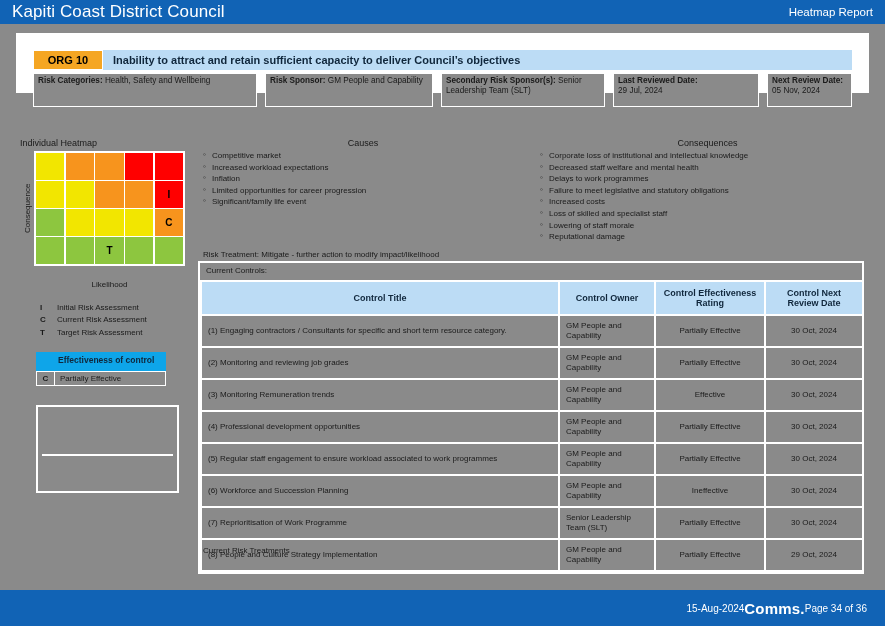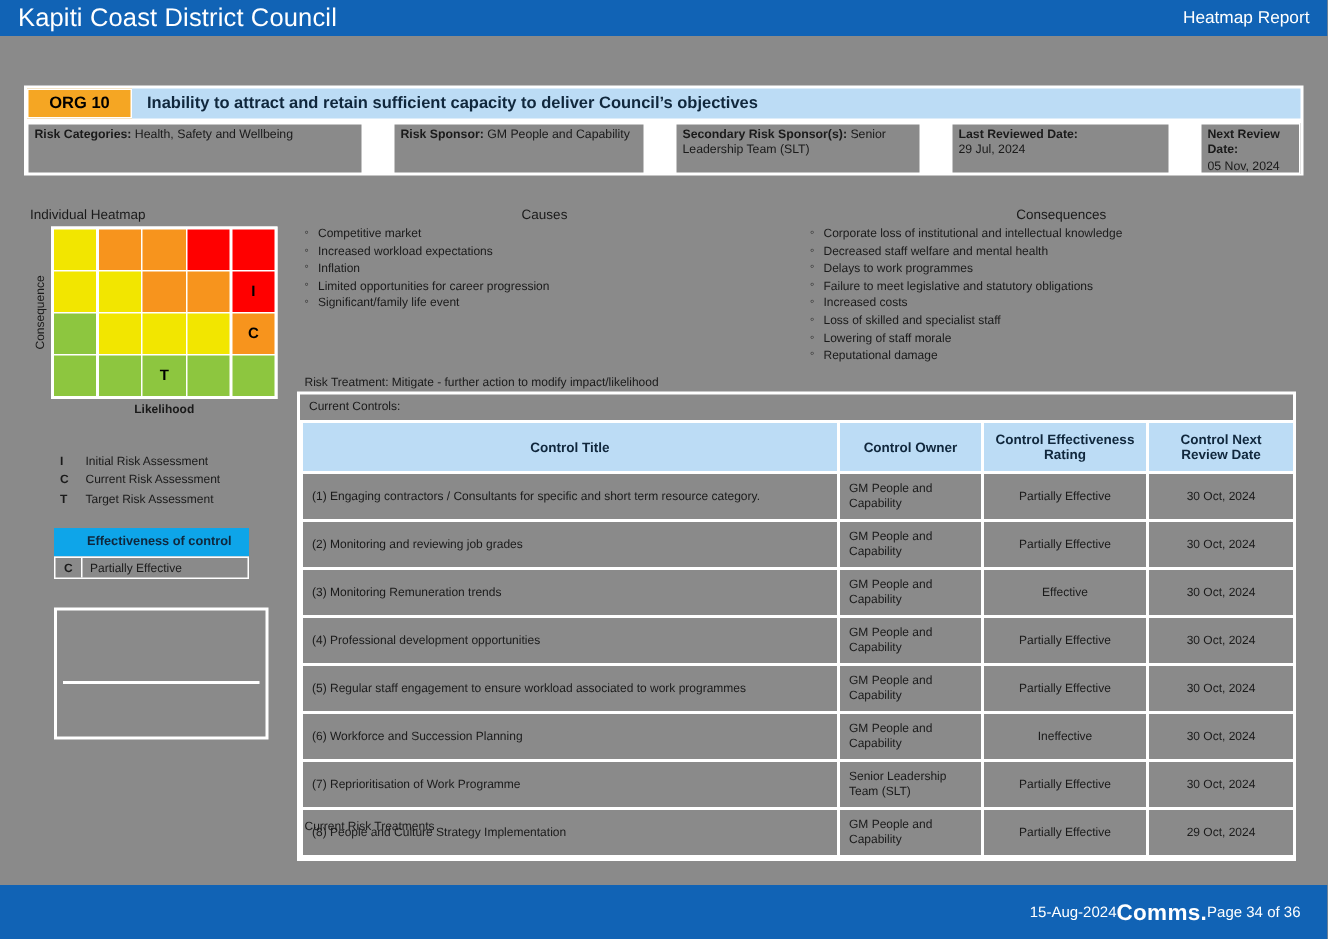--- a/index.html
+++ b/index.html
@@ -17,36 +17,36 @@
     background: #1163b5;
     display: flex; align-items: center; justify-content: space-between;
     padding: 0 12px;
   }
   .topbar .t-left { color: #ffffff; font-size: 17px; letter-spacing: .1px; }
   .topbar .t-right { color: #ffffff; font-size: 11.5px; }
 
   
   .riskhead {
     position: absolute; left: 16px; top: 33px; width: 853px; height: 60px;
-    background: #ffffff; padding: 2px; margin-top: 24px;
+    background: #ffffff; padding: 17px;
   }
   .riskhead-title {
     height: 20px; background: #bcdcf5; display: flex; align-items: stretch;
   }
   .risk-code {
     background: #f5a623; color: #000; font-weight: bold; font-size: 11px;
     display: flex; align-items: center; justify-content: center; width: 70px;
     border: 1px solid #ffffff;
   }
   .risk-title {
     flex: 1; display: flex; align-items: center; padding-left: 10px;
     font-weight: bold; font-size: 11px; color: #10273c;
   }
   .riskhead-meta {
-    display: flex; height: 34px; margin-top: 3px; gap: 20px;
+    display: flex; height: 34px; margin-top: 3px; gap: 8px;
   }
   .meta-cell {
     background: #8a8a8a; border: 1px solid #ffffff; padding: 2px 4px;
     font-size: 8.2px; color: #1a1a1a; line-height: 1.25; overflow: hidden;
   }
   .meta-cell b { font-weight: bold; }
   .mc1 { width: 224px; } .mc2 { width: 168px; }
   .mc3 { width: 164px; } .mc4 { width: 146px; } .mc5 { flex: 1; }
 
   
@@ -61,21 +61,21 @@
   }
   .hm-grid {
     display: grid; grid-template-columns: repeat(5, 1fr);
     grid-template-rows: repeat(4, 1fr);
     width: 151px; height: 115px; gap: 1.5px;
     background: #ffffff; border: 2px solid #ffffff;
   }
   .hm-cell { position: relative; display: flex; align-items: center; justify-content: center;
              font-size: 10px; font-weight: bold; color: #000; }
   .hm-xlabel { font-size: 8px; color: #1a1a1a; text-align: center; width: 151px;
-               margin-left: 14px; margin-top: 2px; font-weight: bold; }
+               margin-left: 14px; margin-top: 14px; }
 
   
   .keylist { position: absolute; left: 40px; top: 302px; font-size: 8px; color: #1a1a1a; }
   .keyrow { display: flex; gap: 7px; line-height: 1.55; }
   .keyrow .k { width: 10px; font-weight: bold; }
   .eff-box { position: absolute; left: 36px; top: 352px; width: 130px; background: #ffffff; }
   .eff-head { background: #0ea5e9; font-size: 8.5px; font-weight: bold; color: #10273c;
               padding: 3px 4px 6px 22px; }
   .eff-row { display: flex; background: #8a8a8a; border: 1px solid #ffffff; font-size: 8px;
              color: #1a1a1a; }

